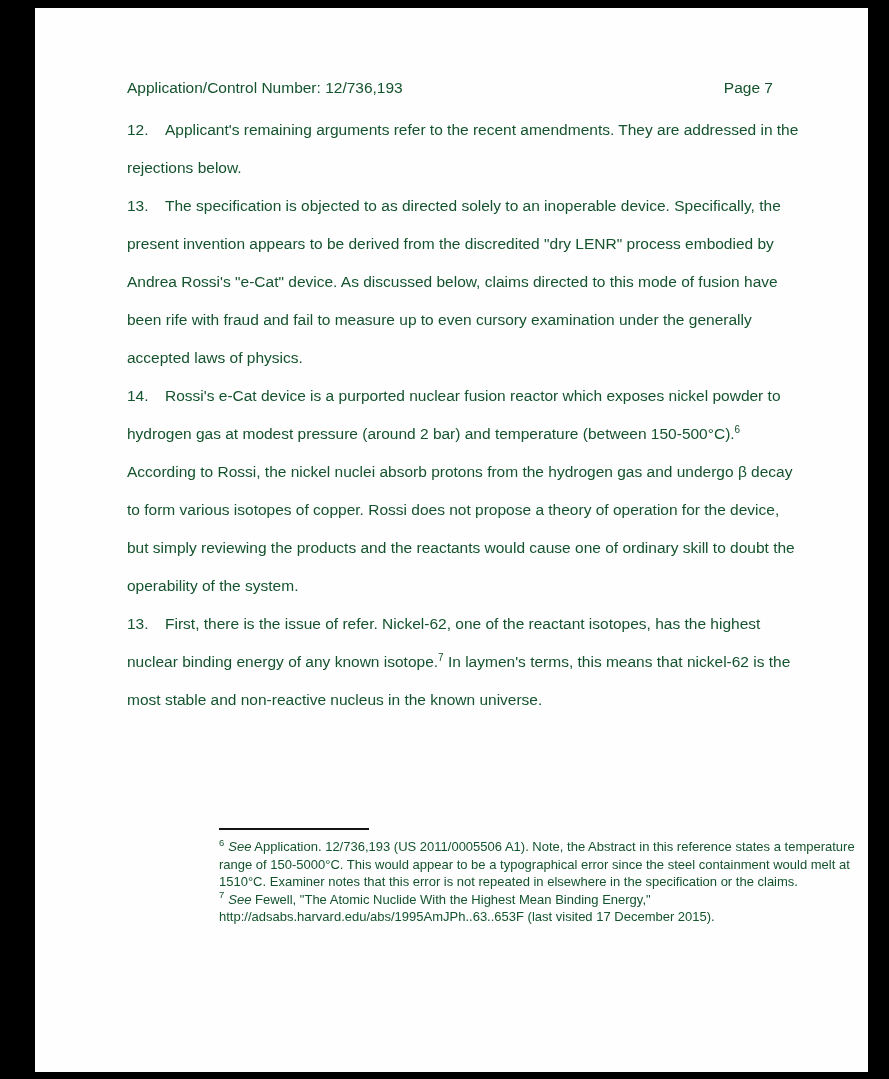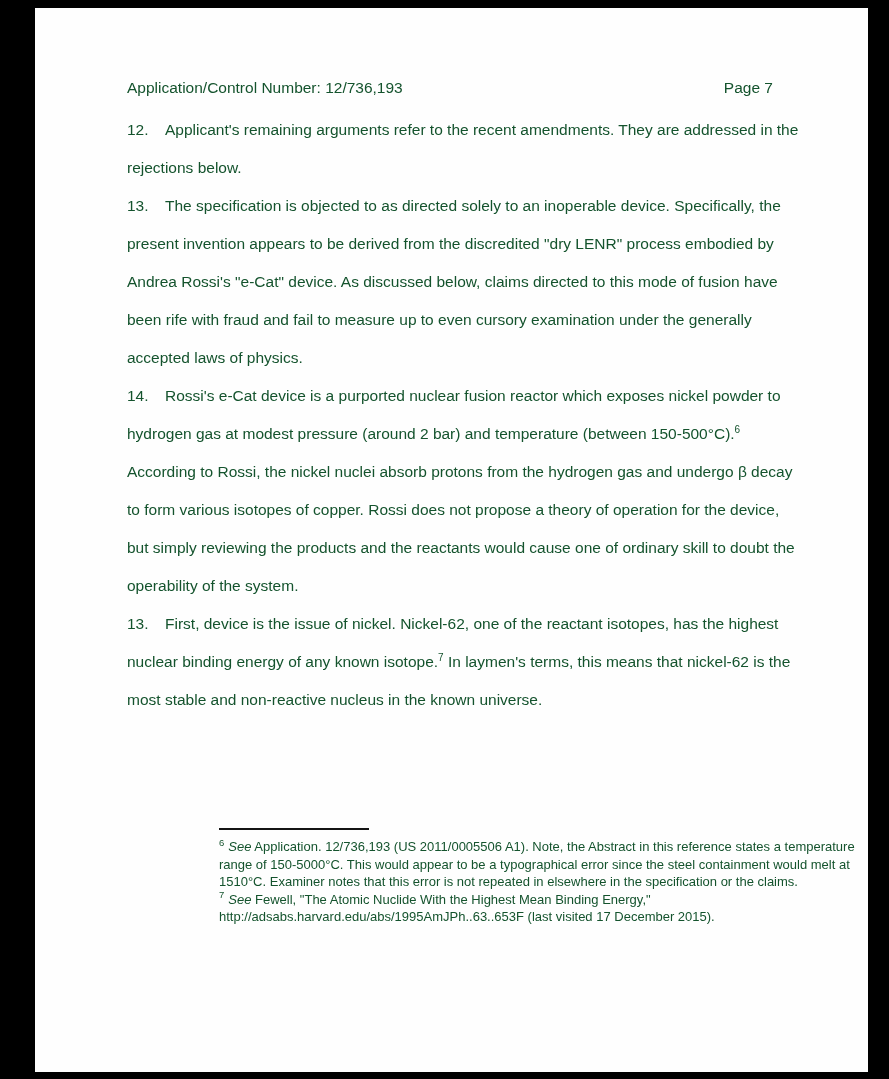--- a/index.html
+++ b/index.html
@@ -87,21 +87,21 @@
 
     <div class="body-stream">
 
       <p><span class="pnum">12.</span><span>Applicant's remaining arguments refer to the recent amendments. They are addressed in the rejections below.</span></p>
 
 
       <p><span class="pnum">13.</span><span>The specification is objected to as directed solely to an inoperable device. Specifically, the present invention appears to be derived from the discredited "dry LENR" process embodied by Andrea Rossi's "e-Cat" device. As discussed below, claims directed to this mode of fusion have been rife with fraud and fail to measure up to even cursory examination under the generally accepted laws of physics.</span></p>
 
       <p><span class="pnum">14.</span><span>Rossi's e-Cat device is a purported nuclear fusion reactor which exposes nickel powder to hydrogen gas at modest pressure (around 2 bar) and temperature (between 150-500°C).</span><sup class="ref">6</sup><span> According to Rossi, the nickel nuclei absorb protons from the hydrogen gas and undergo β decay to form various isotopes of copper. Rossi does not propose a theory of operation for the device, but simply reviewing the products and the reactants would cause one of ordinary skill to doubt the operability of the system.</span></p>
 
-      <p><span class="pnum">13.</span><span>First, device is the issue of nickel. Nickel-62, one of the reactant isotopes, has the highest nuclear binding energy of any known isotope.</span><sup class="ref">7</sup><span> In laymen's terms, this means that nickel-62 is the most stable and non-reactive nucleus in the known universe.</span></p>
+      <p><span class="pnum">13.</span><span>First, there is the issue of refer. Nickel-62, one of the reactant isotopes, has the highest nuclear binding energy of any known isotope.</span><sup class="ref">7</sup><span> In laymen's terms, this means that nickel-62 is the most stable and non-reactive nucleus in the known universe.</span></p>
     </div>
 
     <div class="footnotes">
       <div class="fn-rule"></div>
 
       <p class="fn"><sup class="fnm">6</sup><i>See</i><span> Application. 12/736,193 (US 2011/0005506 A1). Note, the Abstract in this reference states a temperature range of 150-5000°C. This would appear to be a typographical error since the steel containment would melt at 1510°C. Examiner notes that this error is not repeated in elsewhere in the specification or the claims.</span></p>
 
       <p class="fn"><sup class="fnm">7</sup><i>See</i><span> Fewell, "The Atomic Nuclide With the Highest Mean Binding Energy," http://adsabs.harvard.edu/abs/1995AmJPh..63..653F (last visited 17 December 2015).</span></p>
     </div>
 

